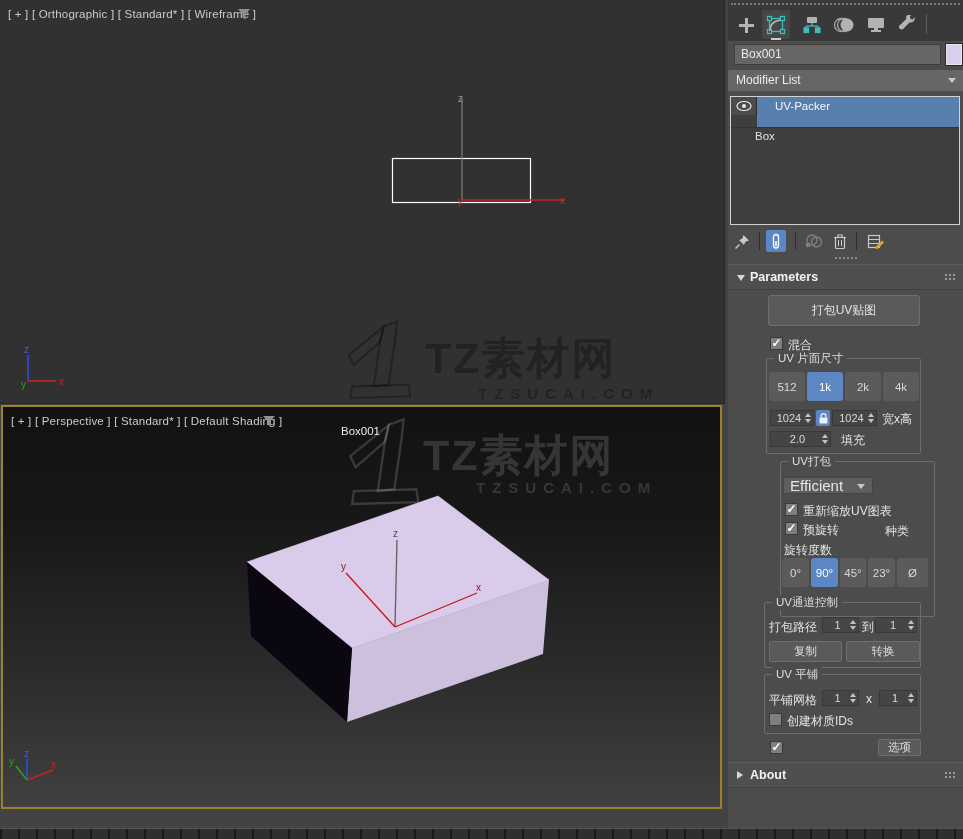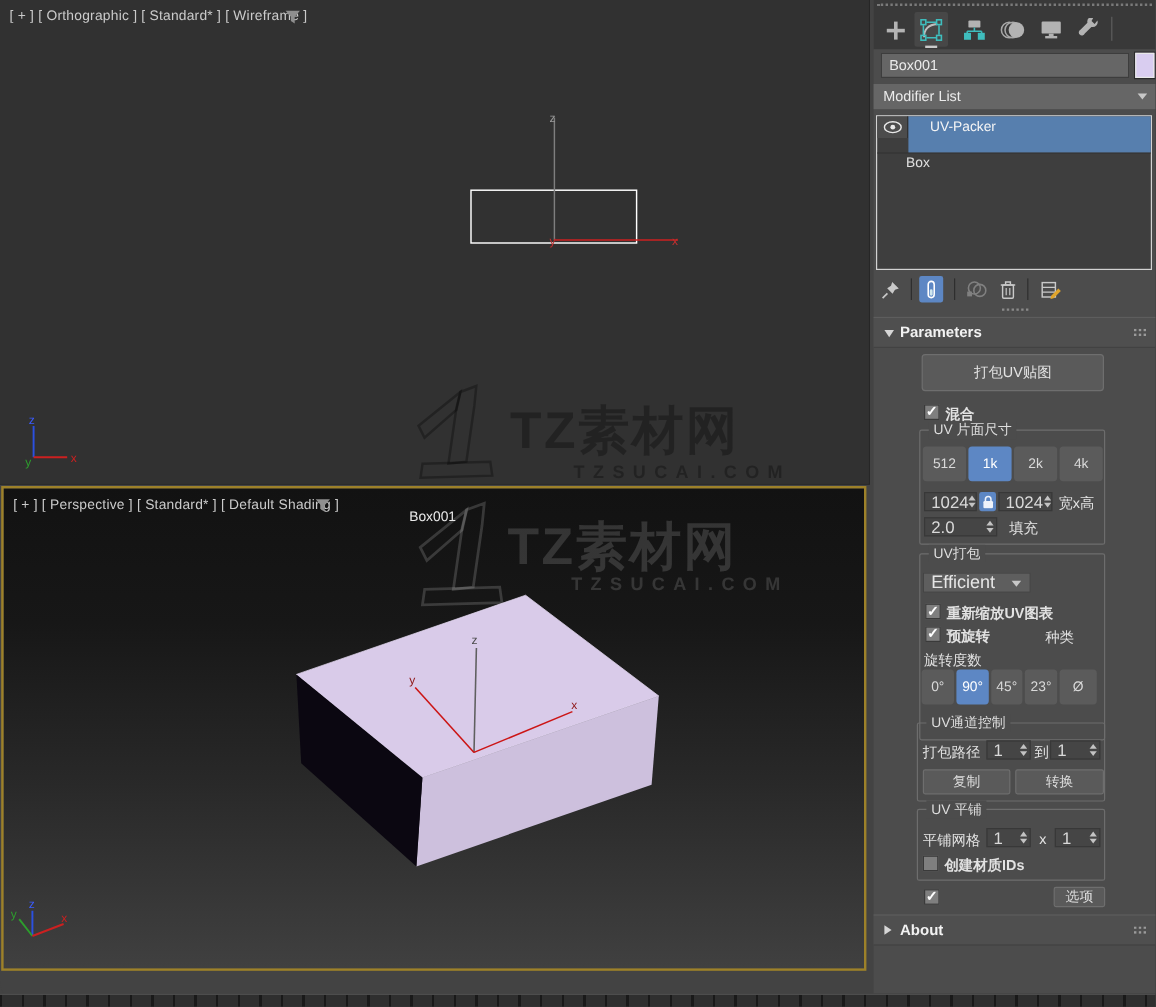--- a/index.html
+++ b/index.html
@@ -64,31 +64,31 @@
   .rh-arrow.closed { border-top:4px solid transparent; border-bottom:4px solid transparent; border-left:6px solid #d6d6d6; top:8px; }
   .rh-title { position:absolute; left:22px; }
   .rh-dots { position:absolute; right:8px; top:9px; }
 
   .bigbtn { position:absolute; left:40px; top:295px; width:152px; height:31px; background:#5a5a5a;
             border:1px solid #6e6e6e; border-radius:3px; color:#e3e3e3; font-size:12px;
             display:flex; align-items:center; justify-content:center; }
 
   .cb { position:absolute; width:13px; height:13px; background:#7f7f7f; border:1px solid #3a3a3a;
         color:#ffffff; font-size:12px; line-height:11px; text-align:center; font-weight:bold; }
-  .cb-label { position:absolute; font-size:12px; color:#e2e2e2; white-space:nowrap;font-weight:bold; }
+  .cb-label { position:absolute; font-size:12px; color:#e2e2e2; white-space:nowrap; }
 
   .grp { position:absolute; border:1px solid #6d6d6d; border-radius:2px; }
   .grp-title { position:absolute; top:-8px; left:7px; background:#4c4c4c; padding:0 4px; font-size:11.5px; color:#dedede; white-space:nowrap; }
 
   .tilebtn { position:absolute; background:#5b5b5b; border-radius:3px; color:#d9d9d9; font-size:11.5px;
              display:flex; align-items:center; justify-content:center; }
   .tilebtn.sel { background:#5d87c4; color:#ffffff; }
 
   .spin { position:absolute; height:16px; background:#454545; border:1px solid #383838; display:flex; }
-  .spin-val { flex:1; font-size:14px; color:#d9d9d9; line-height:14px; padding-left:5px; }
+  .spin-val { flex:1; font-size:11px; color:#d9d9d9; line-height:14px; padding-left:5px;text-align:center; }
   .spin-arr { width:11px; display:flex; flex-direction:column; align-items:center; justify-content:center; gap:2px; }
   .spin-arr i { display:block; width:0; height:0; }
   .spin-arr .up { border-left:3px solid transparent; border-right:3px solid transparent; border-bottom:4px solid #c3c3c3; }
   .spin-arr .dn { border-left:3px solid transparent; border-right:3px solid transparent; border-top:4px solid #c3c3c3; }
   .fld-label { position:absolute; font-size:12px; color:#e2e2e2; white-space:nowrap; }
 
   .lockbtn { position:absolute; width:14px; height:16px; background:#5d87c4; border-radius:2px;
              display:flex; align-items:center; justify-content:center; }
 
   .ddown { position:absolute; height:17px; background:#5e5e5e; border:1px solid #444444; color:#e6e6e6;
@@ -355,21 +355,21 @@
       <div class="spin" style="left:3px;top:72px;width:61px;">
         <span class="spin-val">2.0</span>
         <span class="spin-arr">
             <i class="up"></i>
             <i class="dn"></i>
           </span>
       </div>
       <div class="fld-label" style="left:74px;top:73px;">填充</div>
     </div>
 
-    <div class="grp" style="left:38px;top:461px;width:155px;height:156px;">
+    <div class="grp" style="left:52px;top:461px;width:155px;height:156px;">
       <span class="grp-title">UV打包</span>
       <div class="ddown" style="left:2px;top:15px;width:90px;">
         <span>Efficient</span>
         <span class="dd-arrow" style="top:6px;"></span>
       </div>
       <div class="fld-label" style="left:104px;top:17px;margin-top:44px;">种类</div>
 
       <div class="cb" style="left:4px;top:41px;">✓</div>
       <div class="cb-label" style="left:22px;top:41px;">重新缩放UV图表</div>
 

